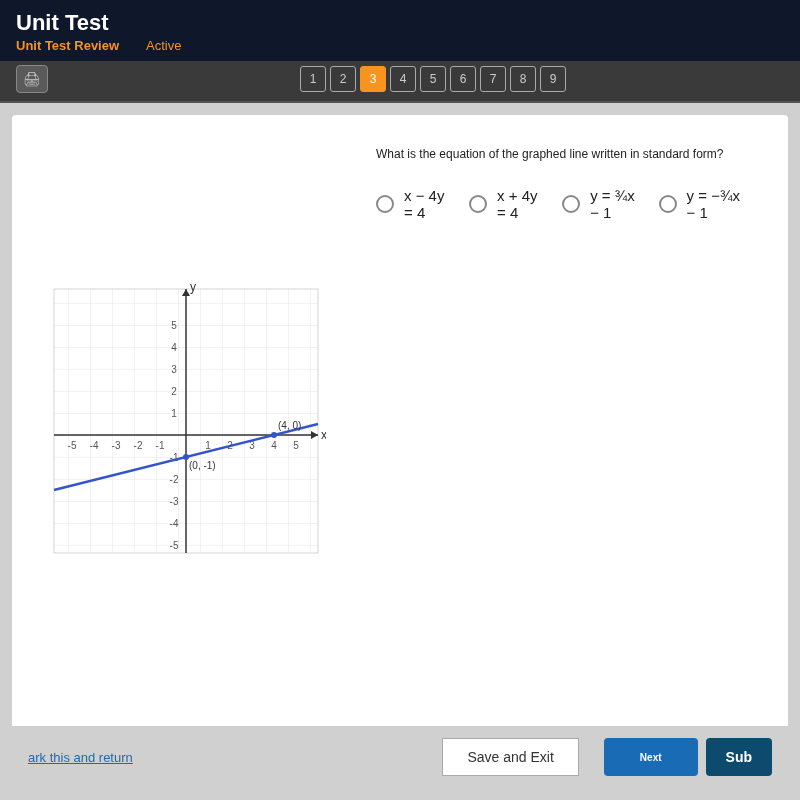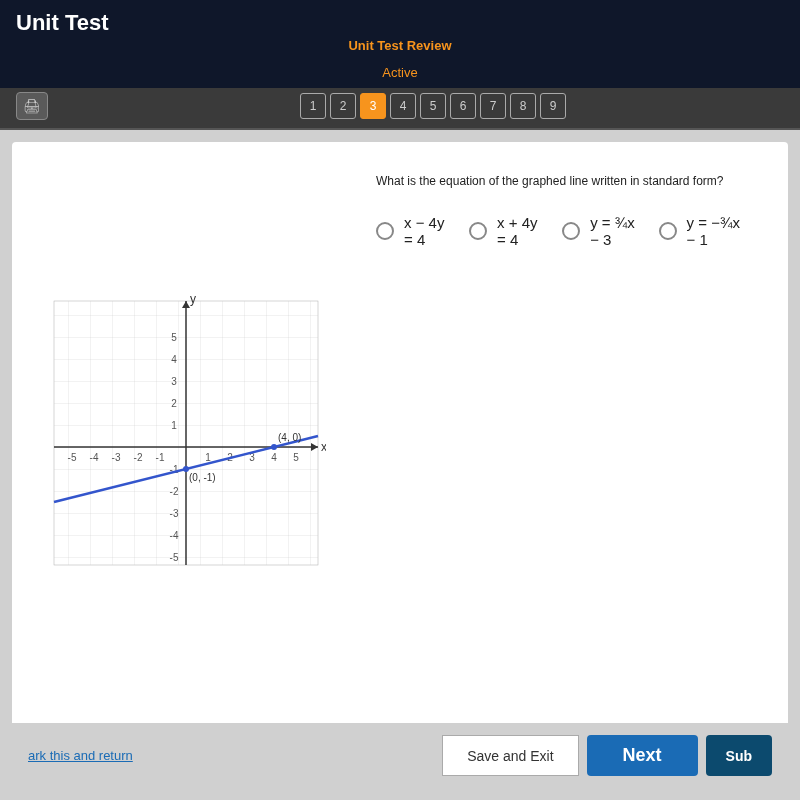--- a/index.html
+++ b/index.html
@@ -22,23 +22,22 @@
     }
     .top-bar-title {
       font-size: 22px;
       font-weight: bold;
       color: white;
       margin-bottom: 2px;
     }
     .top-bar-sub {
       display: flex;
       align-items: center;
-      gap: 12px;
+      gap: 27px;
       font-size: 13px;
-      flex-direction: column;
     }
     .top-bar-review {
       color: #f7941d;
       font-weight: bold;
       font-size: 13px;
     }
     .top-bar-active {
       color: #f7941d;
       font-size: 13px;
     }
@@ -184,25 +183,26 @@
       padding: 10px 24px;
       font-size: 14px;
       border-radius: 0;
       cursor: pointer;
       color: #333;
     }
     .btn-next {
       background: #1a6bb5;
       border: none;
       padding: 10px 36px;
-      font-size: 18px;
+      font-size: 10px;
       border-radius: 4px;
       cursor: pointer;
       color: white;
       font-weight: bold;
+      margin-left: 17px;
     }
     .btn-submit {
       background: #0c4a6e;
       border: none;
       padding: 10px 20px;
       font-size: 14px;
       border-radius: 4px;
       cursor: pointer;
       color: white;
       font-weight: bold;
@@ -296,21 +296,21 @@
           <div class="option-item">
             <div class="radio-circle"></div>
             <span class="option-label">x − 4y = 4</span>
           </div>
           <div class="option-item">
             <div class="radio-circle"></div>
             <span class="option-label">x + 4y = 4</span>
           </div>
           <div class="option-item">
             <div class="radio-circle"></div>
-            <span class="option-label">y = ¾x − 3</span>
+            <span class="option-label">y = ¾x − 1</span>
           </div>
           <div class="option-item">
             <div class="radio-circle"></div>
             <span class="option-label">y = −¾x − 1</span>
           </div>
         </div>
     </div>
 
   </div>
 

